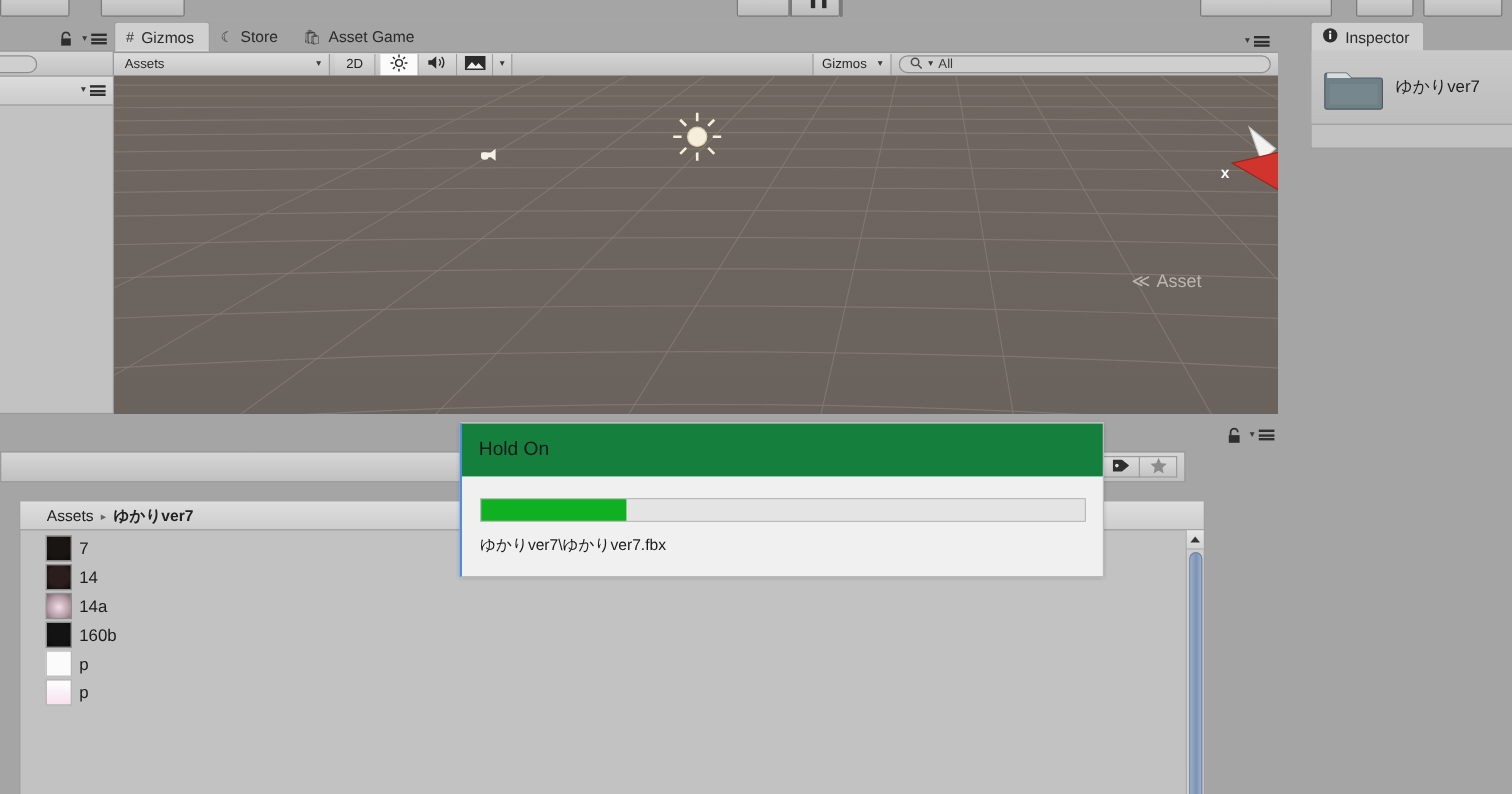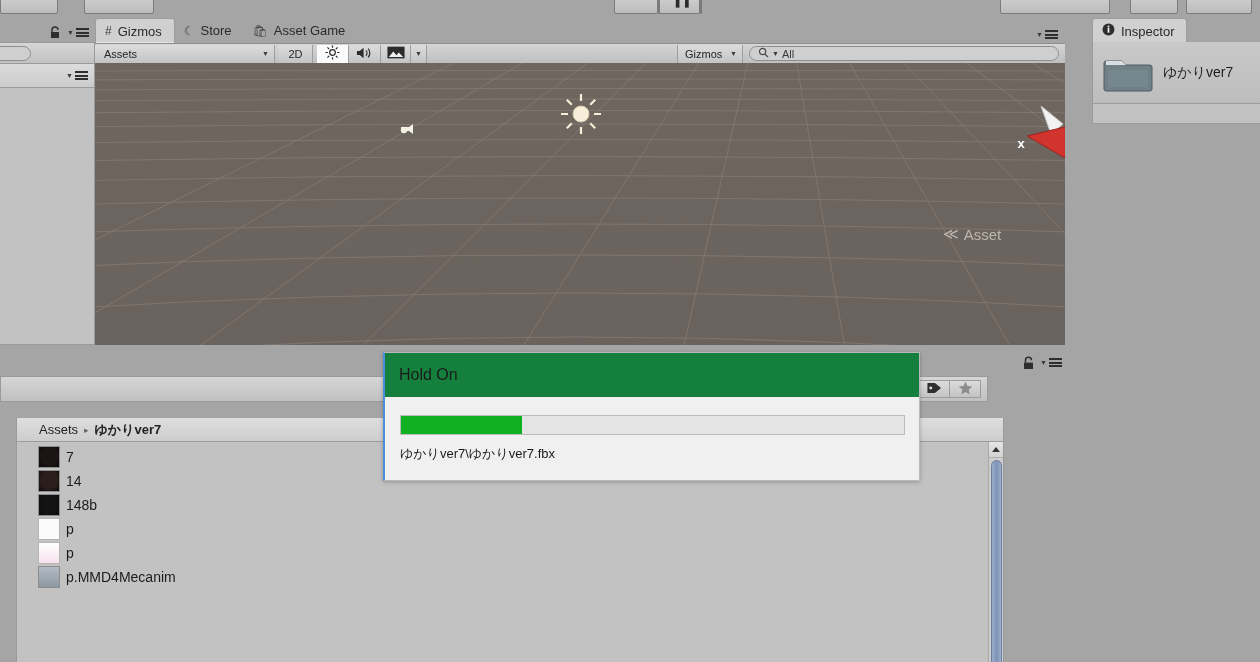--- a/index.html
+++ b/index.html
@@ -547,35 +547,35 @@
       <div id="asset-list">
           <div class="asset-row">
             <span class="thumb" style="background: radial-gradient(circle at 50% 45%, rgb(26, 21, 18) 0%, rgb(26, 21, 18) 55%, rgb(10, 10, 10) 100%);"></span>
             <span>7</span>
           </div>
           <div class="asset-row">
             <span class="thumb" style="background: radial-gradient(circle at 50% 45%, rgb(42, 29, 28) 0%, rgb(42, 29, 28) 55%, rgb(10, 10, 10) 100%);"></span>
             <span>14</span>
           </div>
           <div class="asset-row">
+            <span class="thumb" style="background: radial-gradient(circle at 50% 55%, rgb(242, 221, 230) 0%, rgb(180, 154, 164) 60%, rgb(111, 95, 102) 100%);"></span>
+            <span>14a</span>
+          </div>
+          <div class="asset-row">
             <span class="thumb" style="background: radial-gradient(circle at 50% 45%, rgb(19, 19, 19) 0%, rgb(19, 19, 19) 55%, rgb(10, 10, 10) 100%);"></span>
-            <span>148b</span>
+            <span>160b</span>
           </div>
           <div class="asset-row">
             <span class="thumb" style="background: rgb(251, 251, 251); border-color: rgb(181, 181, 181);"></span>
             <span>p</span>
           </div>
           <div class="asset-row">
             <span class="thumb" style="background: linear-gradient(rgb(255, 255, 255), rgb(246, 226, 238)); border-color: rgb(181, 181, 181);"></span>
             <span>p</span>
           </div>
-          <div class="asset-row">
-            <span class="thumb" style="background: linear-gradient(rgb(179, 188, 196), rgb(141, 151, 159));"></span>
-            <span>p.MMD4Mecanim</span>
-          </div>
         </div>
 
       <div id="proj-scroll">
         <div class="sb-up">
           <span class="sb-arrow"></span>
         </div>
         <div class="sb-thumb"></div>
       </div>
     </div>
   </div>

